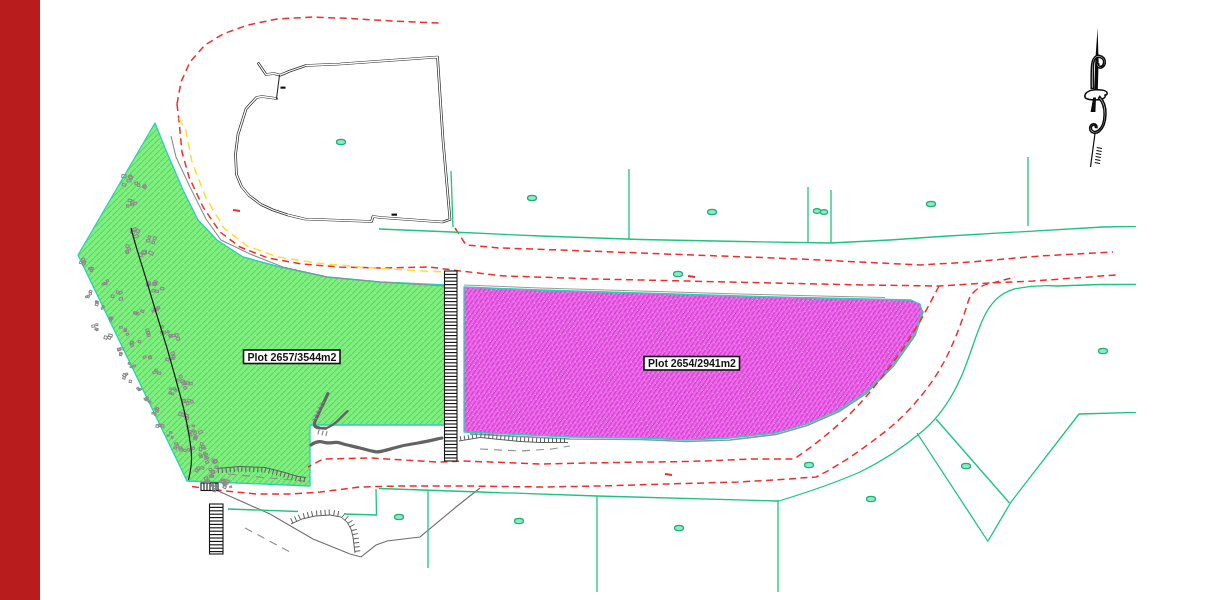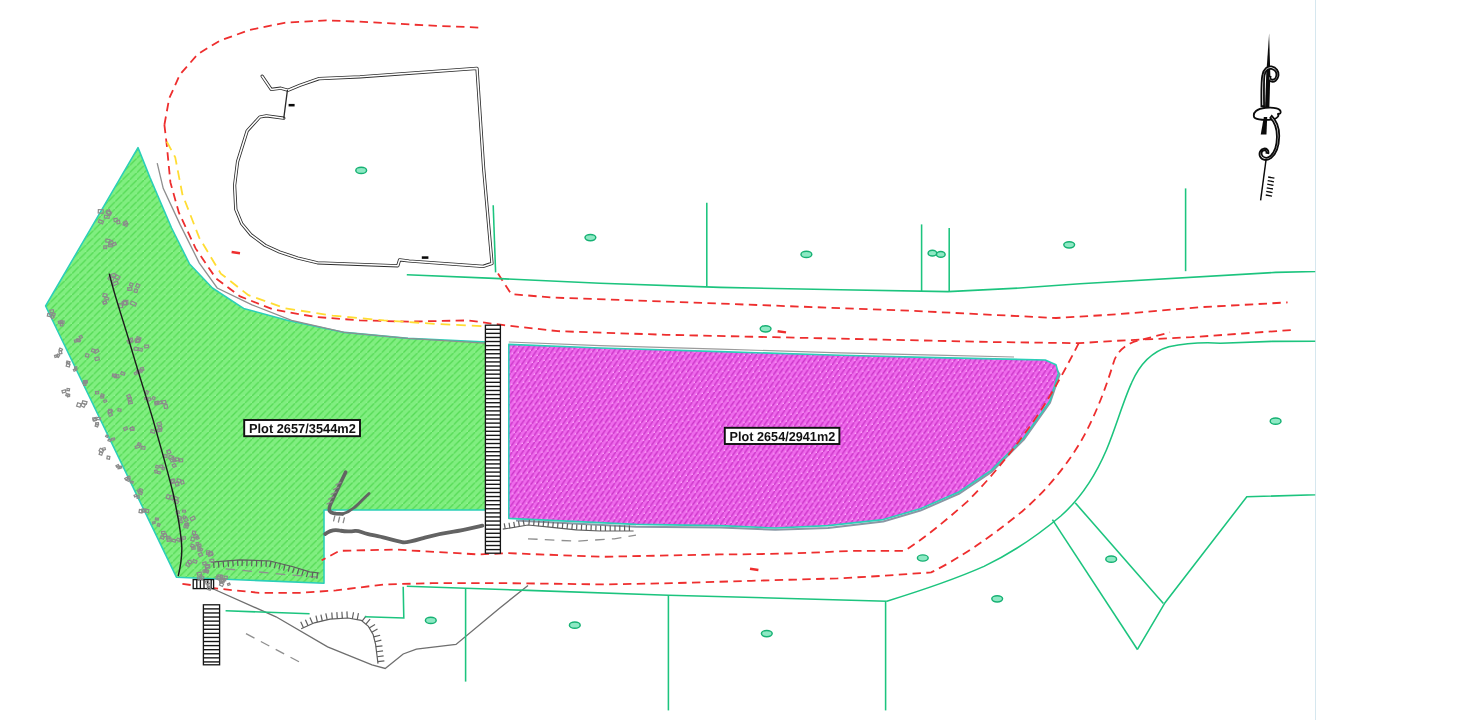--- a/index.html
+++ b/index.html
@@ -1,18 +1,18 @@
 <!DOCTYPE html>
 <html><head>
 <meta charset="utf-8">
 <title>Site Plan</title>
 <style>
   html,body{margin:0;padding:0;background:#ffffff;}
-  .wrap{width:1096px;height:600px;position:relative;overflow:hidden;background:#0369a1;
-        font-family:"Liberation Sans", sans-serif;}
+  .wrap{width:1096px;height:600px;position:relative;overflow:hidden;background:#b91c1c;
+        font-family:"Liberation Sans", sans-serif;padding-left:40px;}
   svg{display:block;}
   .lbl{font-family:"Liberation Sans", sans-serif;font-weight:bold;font-size:10.8px;fill:#111;}
 </style>
 </head>
 <body>
 
 <div class="wrap">
 <svg width="1226" height="600" viewBox="0 0 1226 600">
 <defs>
   <pattern id="ghatch" patternUnits="userSpaceOnUse" width="6" height="6" patternTransform="rotate(0)">

